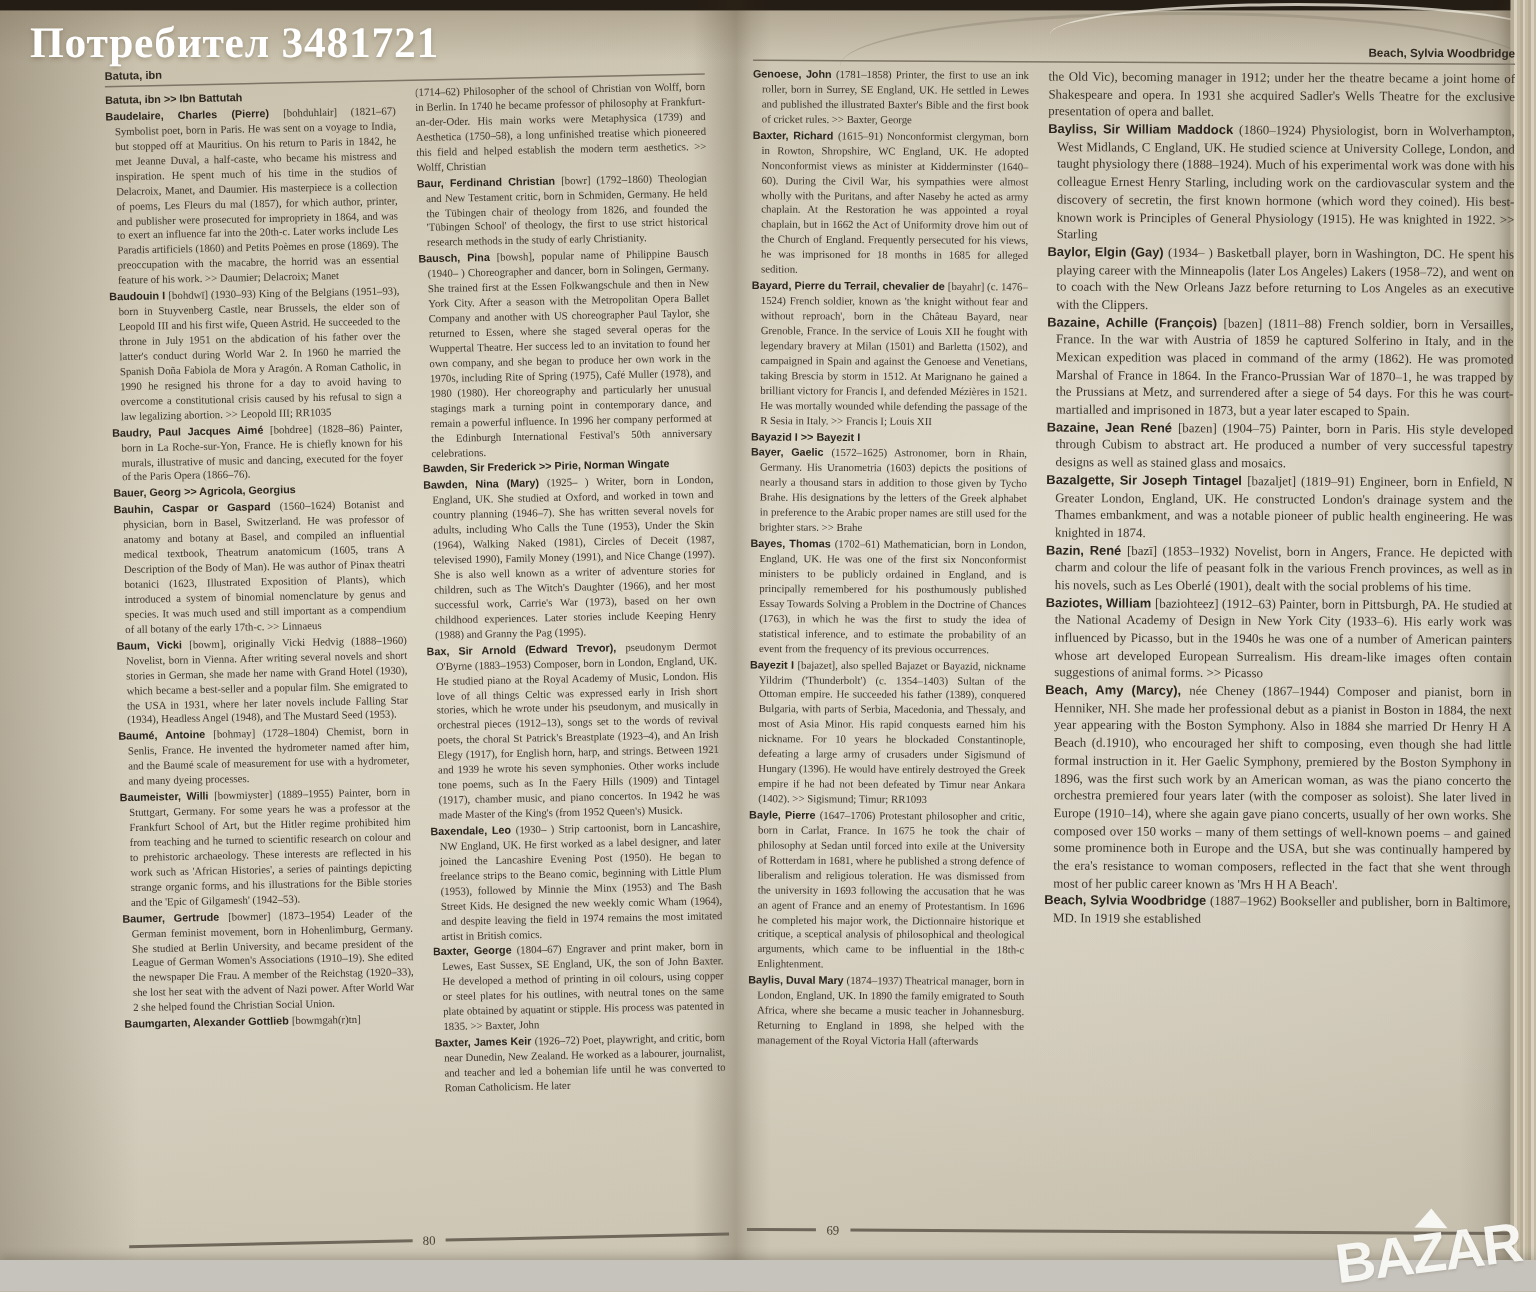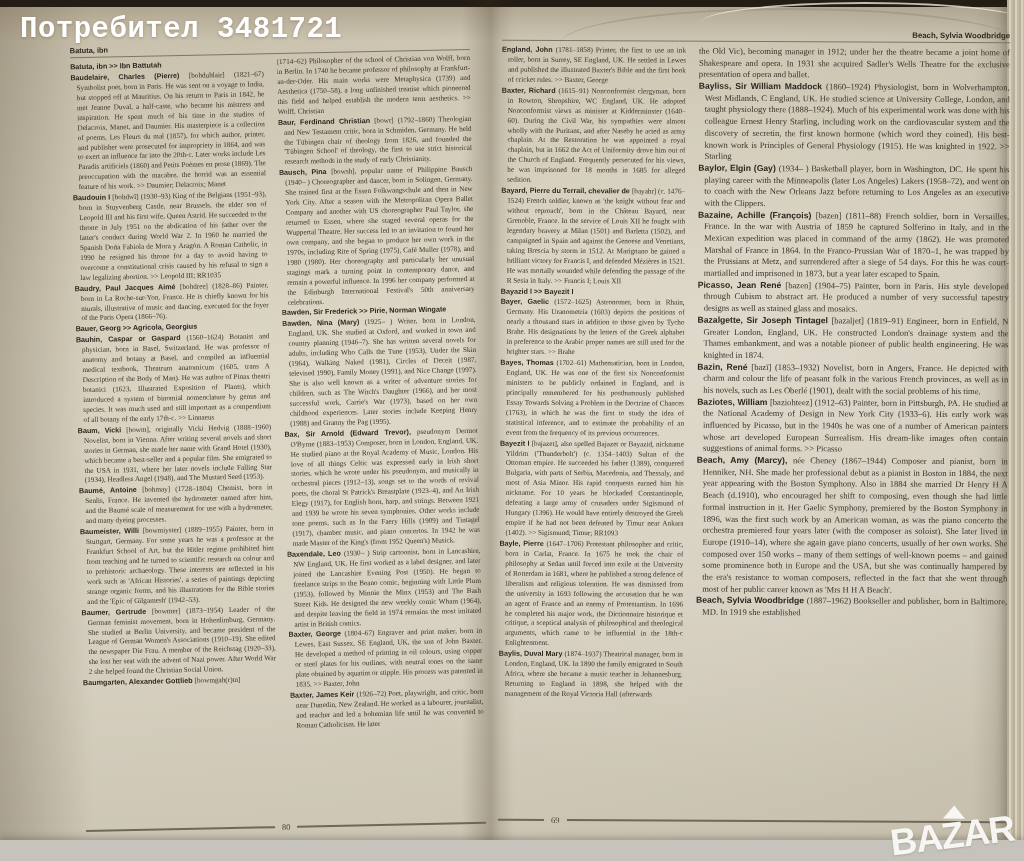--- a/index.html
+++ b/index.html
@@ -39,21 +39,21 @@
   .page.right .col.c2{flex:1;font-size:8.6px;line-height:1.36;}
   .entry{margin:0;text-indent:-6px;padding-left:6px;}
   .entry.cont{text-indent:0;padding-left:0;}
   .hw{font-family:"Liberation Sans",sans-serif;font-weight:bold;color:#2c261f;}
   .pagenum-row{position:absolute;left:0;right:0;bottom:8px;display:flex;align-items:center;gap:7px;}
   .pagenum-row .rule{flex:1;height:1.5px;background:#6f675a;}
   .pagenum-row .rule.short{flex:0 0 46px;}
   .pagenum{font-size:8.5px;color:#4a4236;}
   
   .user-overlay{position:absolute;left:20px;top:13px;
-    font-family:Liberation Mono, monospace;font-weight:bold;font-size:29px;color:#ffffff;
+    font-family:Liberation Serif, serif;font-weight:bold;font-size:29px;color:#ffffff;
     text-shadow:0 1px 3px rgba(90,75,50,0.35);letter-spacing:0.5px;}
   .bazar{position:absolute;right:10px;bottom:4px;transform:rotate(-7deg);
     font-family:"Liberation Sans",sans-serif;font-weight:bold;font-size:37px;
     color:rgba(250,250,248,0.95);letter-spacing:-1px;text-shadow:0 1px 2px rgba(120,110,90,0.3);}
   .bazar .roof{position:absolute;left:56px;top:-9px;width:0;height:0;
     border-left:11px solid transparent;border-right:11px solid transparent;
     border-bottom:13px solid rgba(250,250,248,0.95);transform:rotate(8deg);}
 </style>
 </head>
 <body>
@@ -101,36 +101,36 @@
     <div class="pagenum">80</div>
     <div class="rule"></div>
   </div>
 </div>
 
 <div class="page right">
   <div class="running">Beach, Sylvia Woodbridge</div>
   <div class="headrule"></div>
   <div class="cols">
     <div class="col c1">
-        <p class="entry"><b class="hw">England, John </b>(1781–1858) Printer, the first to use an ink roller, born in Surrey, SE England, UK. He settled in Lewes and published the illustrated Baxter's Bible and the first book of cricket rules. &gt;&gt; Baxter, George</p>
+        <p class="entry"><b class="hw">Genoese, John </b>(1781–1858) Printer, the first to use an ink roller, born in Surrey, SE England, UK. He settled in Lewes and published the illustrated Baxter's Bible and the first book of cricket rules. &gt;&gt; Baxter, George</p>
         <p class="entry"><b class="hw">Baxter, Richard </b>(1615–91) Nonconformist clergyman, born in Rowton, Shropshire, WC England, UK. He adopted Nonconformist views as minister at Kidderminster (1640–60). During the Civil War, his sympathies were almost wholly with the Puritans, and after Naseby he acted as army chaplain. At the Restoration he was appointed a royal chaplain, but in 1662 the Act of Uniformity drove him out of the Church of England. Frequently persecuted for his views, he was imprisoned for 18 months in 1685 for alleged sedition.</p>
         <p class="entry"><b class="hw">Bayard, Pierre du Terrail, chevalier de </b>[bayahr] (c. 1476–1524) French soldier, known as 'the knight without fear and without reproach', born in the Château Bayard, near Grenoble, France. In the service of Louis XII he fought with legendary bravery at Milan (1501) and Barletta (1502), and campaigned in Spain and against the Genoese and Venetians, taking Brescia by storm in 1512. At Marignano he gained a brilliant victory for Francis I, and defended Mézières in 1521. He was mortally wounded while defending the passage of the R Sesia in Italy. &gt;&gt; Francis I; Louis XII</p>
         <p class="entry"><b class="hw">Bayazid I &gt;&gt; Bayezit I </b></p>
         <p class="entry"><b class="hw">Bayer, Gaelic </b>(1572–1625) Astronomer, born in Rhain, Germany. His Uranometria (1603) depicts the positions of nearly a thousand stars in addition to those given by Tycho Brahe. His designations by the letters of the Greek alphabet in preference to the Arabic proper names are still used for the brighter stars. &gt;&gt; Brahe</p>
         <p class="entry"><b class="hw">Bayes, Thomas </b>(1702–61) Mathematician, born in London, England, UK. He was one of the first six Nonconformist ministers to be publicly ordained in England, and is principally remembered for his posthumously published Essay Towards Solving a Problem in the Doctrine of Chances (1763), in which he was the first to study the idea of statistical inference, and to estimate the probability of an event from the frequency of its previous occurrences.</p>
         <p class="entry"><b class="hw">Bayezit I </b>[bajazet], also spelled Bajazet or Bayazid, nickname Yildrim ('Thunderbolt') (c. 1354–1403) Sultan of the Ottoman empire. He succeeded his father (1389), conquered Bulgaria, with parts of Serbia, Macedonia, and Thessaly, and most of Asia Minor. His rapid conquests earned him his nickname. For 10 years he blockaded Constantinople, defeating a large army of crusaders under Sigismund of Hungary (1396). He would have entirely destroyed the Greek empire if he had not been defeated by Timur near Ankara (1402). &gt;&gt; Sigismund; Timur; RR1093</p>
         <p class="entry"><b class="hw">Bayle, Pierre </b>(1647–1706) Protestant philosopher and critic, born in Carlat, France. In 1675 he took the chair of philosophy at Sedan until forced into exile at the University of Rotterdam in 1681, where he published a strong defence of liberalism and religious toleration. He was dismissed from the university in 1693 following the accusation that he was an agent of France and an enemy of Protestantism. In 1696 he completed his major work, the Dictionnaire historique et critique, a sceptical analysis of philosophical and theological arguments, which came to be influential in the 18th-c Enlightenment.</p>
         <p class="entry"><b class="hw">Baylis, Duval Mary </b>(1874–1937) Theatrical manager, born in London, England, UK. In 1890 the family emigrated to South Africa, where she became a music teacher in Johannesburg. Returning to England in 1898, she helped with the management of the Royal Victoria Hall (afterwards</p>
       </div>
     <div class="col c2">
         <p class="entry cont">the Old Vic), becoming manager in 1912; under her the theatre became a joint home of Shakespeare and opera. In 1931 she acquired Sadler's Wells Theatre for the exclusive presentation of opera and ballet.</p>
         <p class="entry"><b class="hw">Bayliss, Sir William Maddock </b>(1860–1924) Physiologist, born in Wolverhampton, West Midlands, C England, UK. He studied science at University College, London, and taught physiology there (1888–1924). Much of his experimental work was done with his colleague Ernest Henry Starling, including work on the cardiovascular system and the discovery of secretin, the first known hormone (which word they coined). His best-known work is Principles of General Physiology (1915). He was knighted in 1922. &gt;&gt; Starling</p>
         <p class="entry"><b class="hw">Baylor, Elgin (Gay) </b>(1934–  ) Basketball player, born in Washington, DC. He spent his playing career with the Minneapolis (later Los Angeles) Lakers (1958–72), and went on to coach with the New Orleans Jazz before returning to Los Angeles as an executive with the Clippers.</p>
         <p class="entry"><b class="hw">Bazaine, Achille (François) </b>[bazen] (1811–88) French soldier, born in Versailles, France. In the war with Austria of 1859 he captured Solferino in Italy, and in the Mexican expedition was placed in command of the army (1862). He was promoted Marshal of France in 1864. In the Franco-Prussian War of 1870–1, he was trapped by the Prussians at Metz, and surrendered after a siege of 54 days. For this he was court-martialled and imprisoned in 1873, but a year later escaped to Spain.</p>
-        <p class="entry"><b class="hw">Picasso, Jean René </b>[bazen] (1904–75) Painter, born in Paris. His style developed through Cubism to abstract art. He produced a number of very successful tapestry designs as well as stained glass and mosaics.</p>
+        <p class="entry"><b class="hw">Bazaine, Jean René </b>[bazen] (1904–75) Painter, born in Paris. His style developed through Cubism to abstract art. He produced a number of very successful tapestry designs as well as stained glass and mosaics.</p>
         <p class="entry"><b class="hw">Bazalgette, Sir Joseph Tintagel </b>[bazaljet] (1819–91) Engineer, born in Enfield, N Greater London, England, UK. He constructed London's drainage system and the Thames embankment, and was a notable pioneer of public health engineering. He was knighted in 1874.</p>
         <p class="entry"><b class="hw">Bazin, René </b>[bazī] (1853–1932) Novelist, born in Angers, France. He depicted with charm and colour the life of peasant folk in the various French provinces, as well as in his novels, such as Les Oberlé (1901), dealt with the social problems of his time.</p>
         <p class="entry"><b class="hw">Baziotes, William </b>[baziohteez] (1912–63) Painter, born in Pittsburgh, PA. He studied at the National Academy of Design in New York City (1933–6). His early work was influenced by Picasso, but in the 1940s he was one of a number of American painters whose art developed European Surrealism. His dream-like images often contain suggestions of animal forms. &gt;&gt; Picasso</p>
         <p class="entry"><b class="hw">Beach, Amy (Marcy), </b>née Cheney (1867–1944) Composer and pianist, born in Henniker, NH. She made her professional debut as a pianist in Boston in 1884, the next year appearing with the Boston Symphony. Also in 1884 she married Dr Henry H A Beach (d.1910), who encouraged her shift to composing, even though she had little formal instruction in it. Her Gaelic Symphony, premiered by the Boston Symphony in 1896, was the first such work by an American woman, as was the piano concerto the orchestra premiered four years later (with the composer as soloist). She later lived in Europe (1910–14), where she again gave piano concerts, usually of her own works. She composed over 150 works – many of them settings of well-known poems – and gained some prominence both in Europe and the USA, but she was continually hampered by the era's resistance to woman composers, reflected in the fact that she went through most of her public career known as 'Mrs H H A Beach'.</p>
         <p class="entry"><b class="hw">Beach, Sylvia Woodbridge </b>(1887–1962) Bookseller and publisher, born in Baltimore, MD. In 1919 she established</p>
       </div>
   </div>
   <div class="pagenum-row">
     <div class="rule short"></div>
     <div class="pagenum">69</div>

